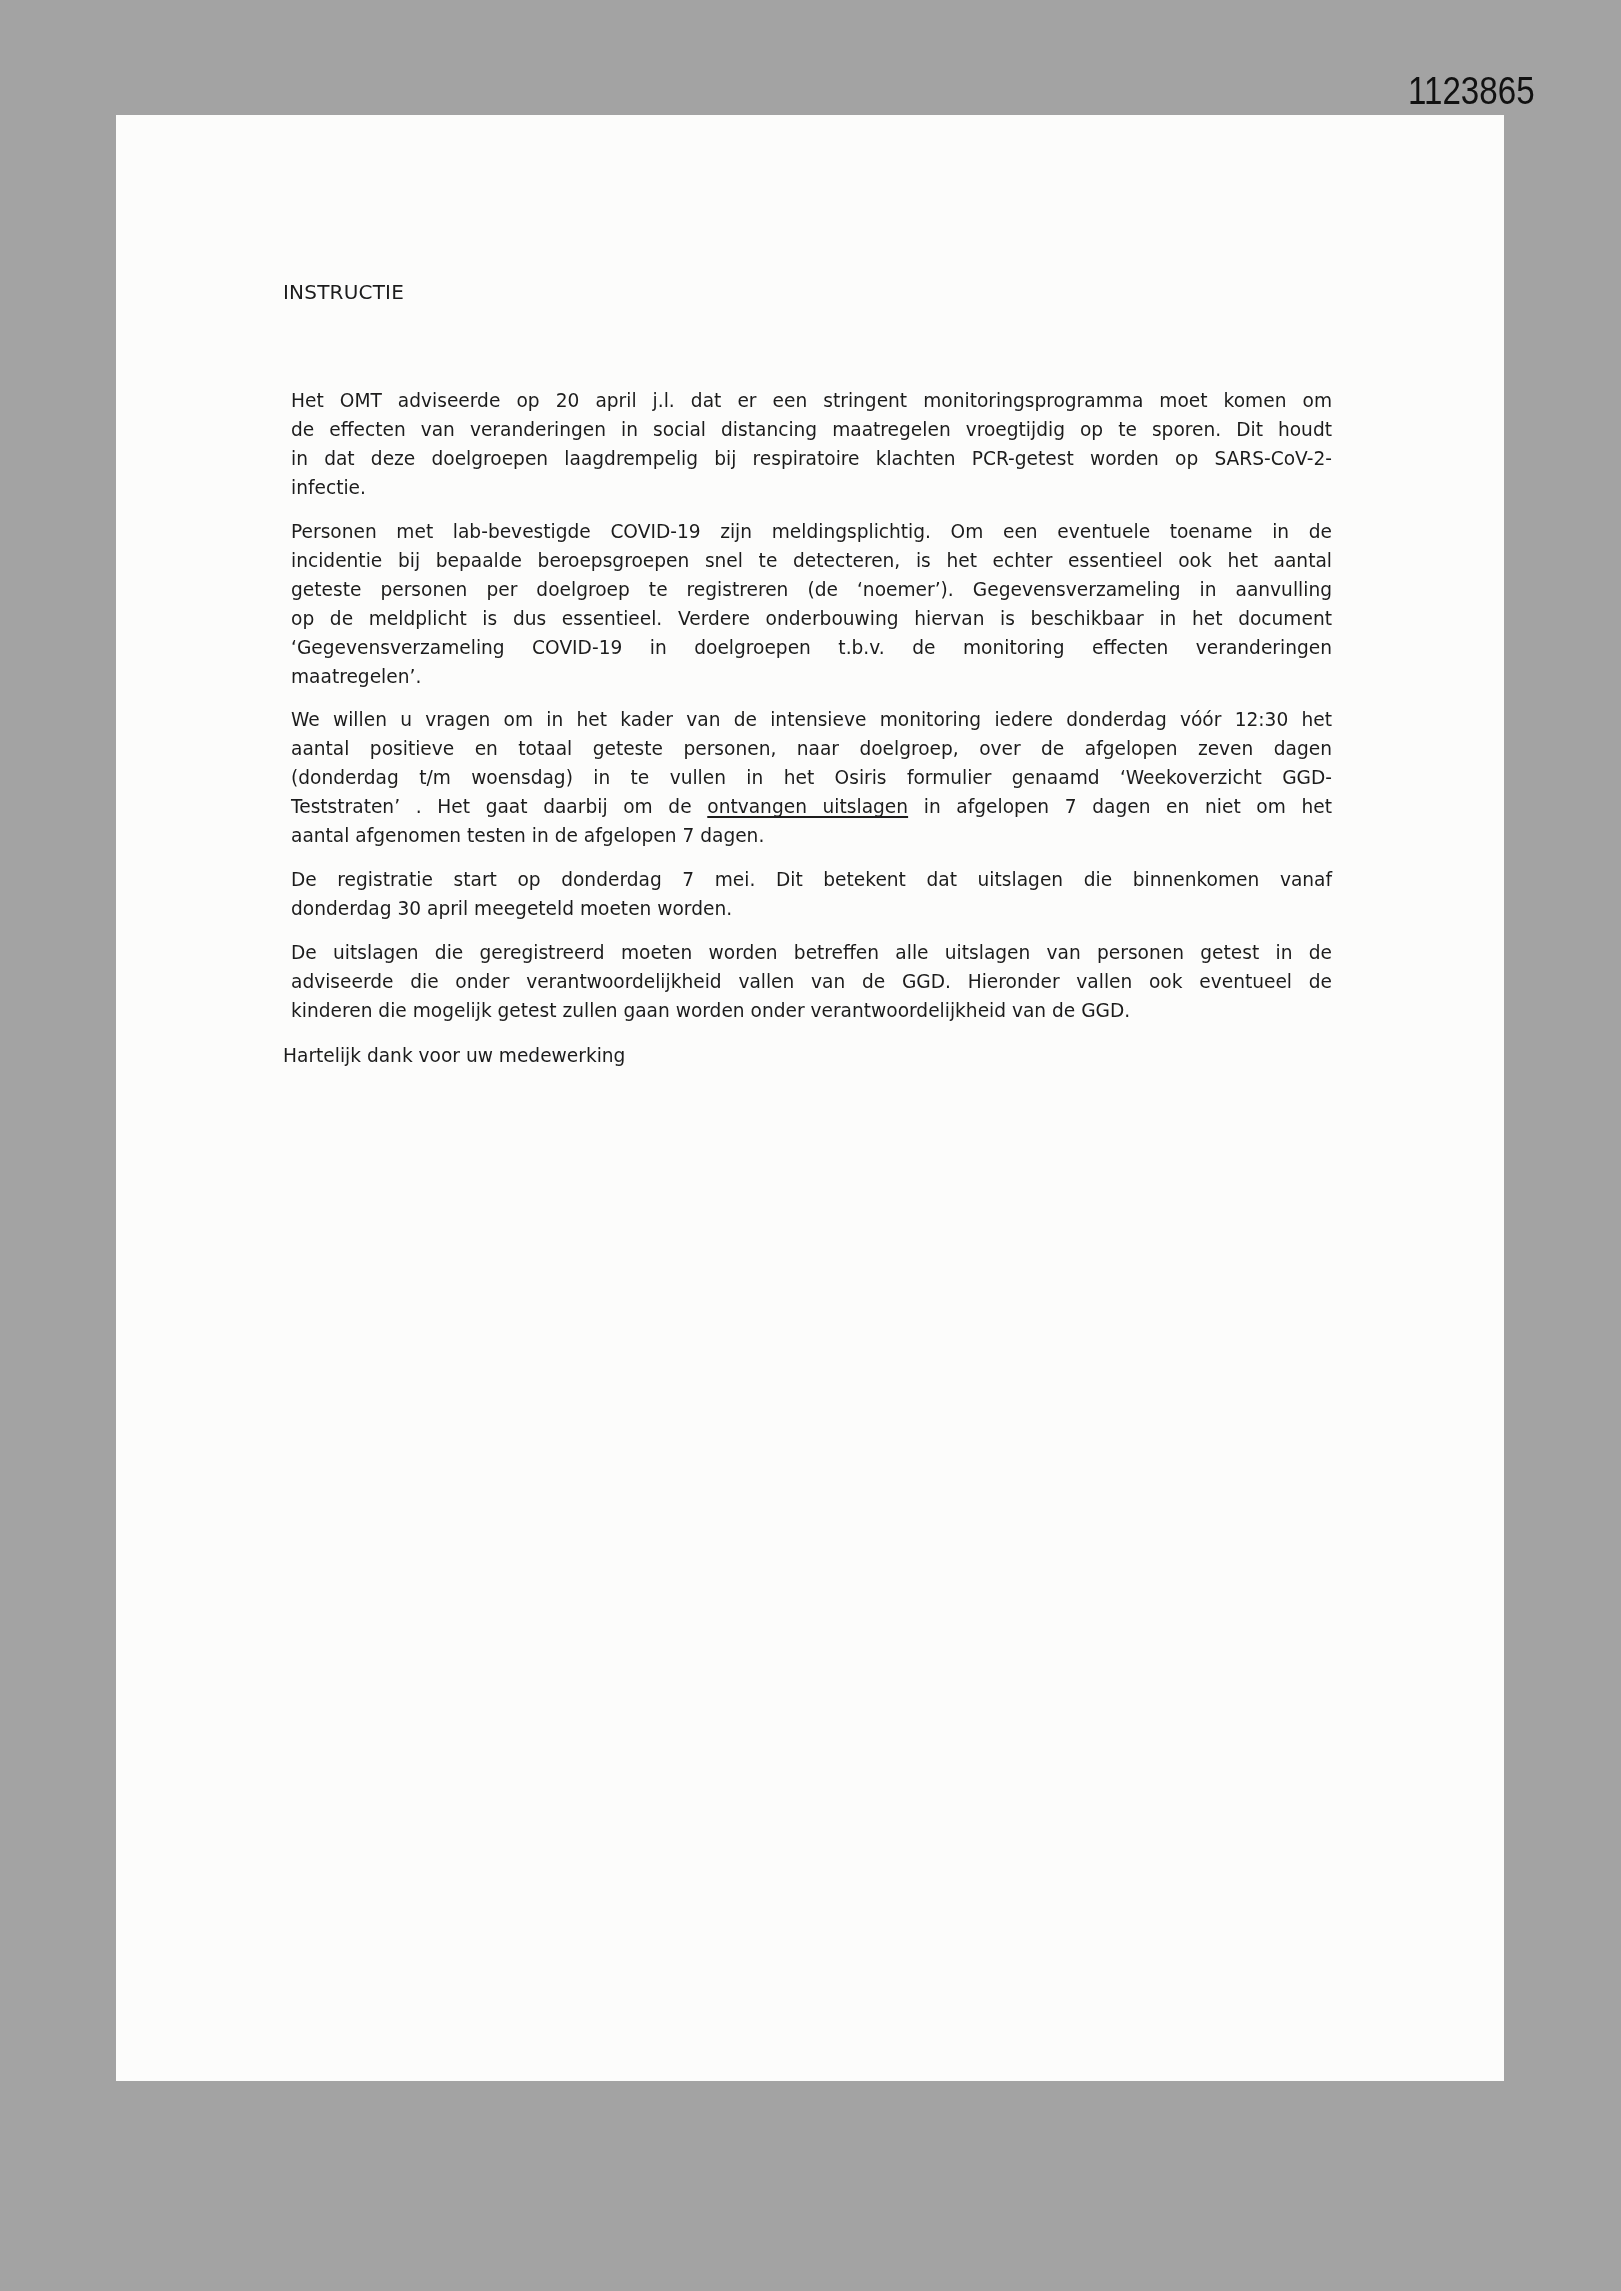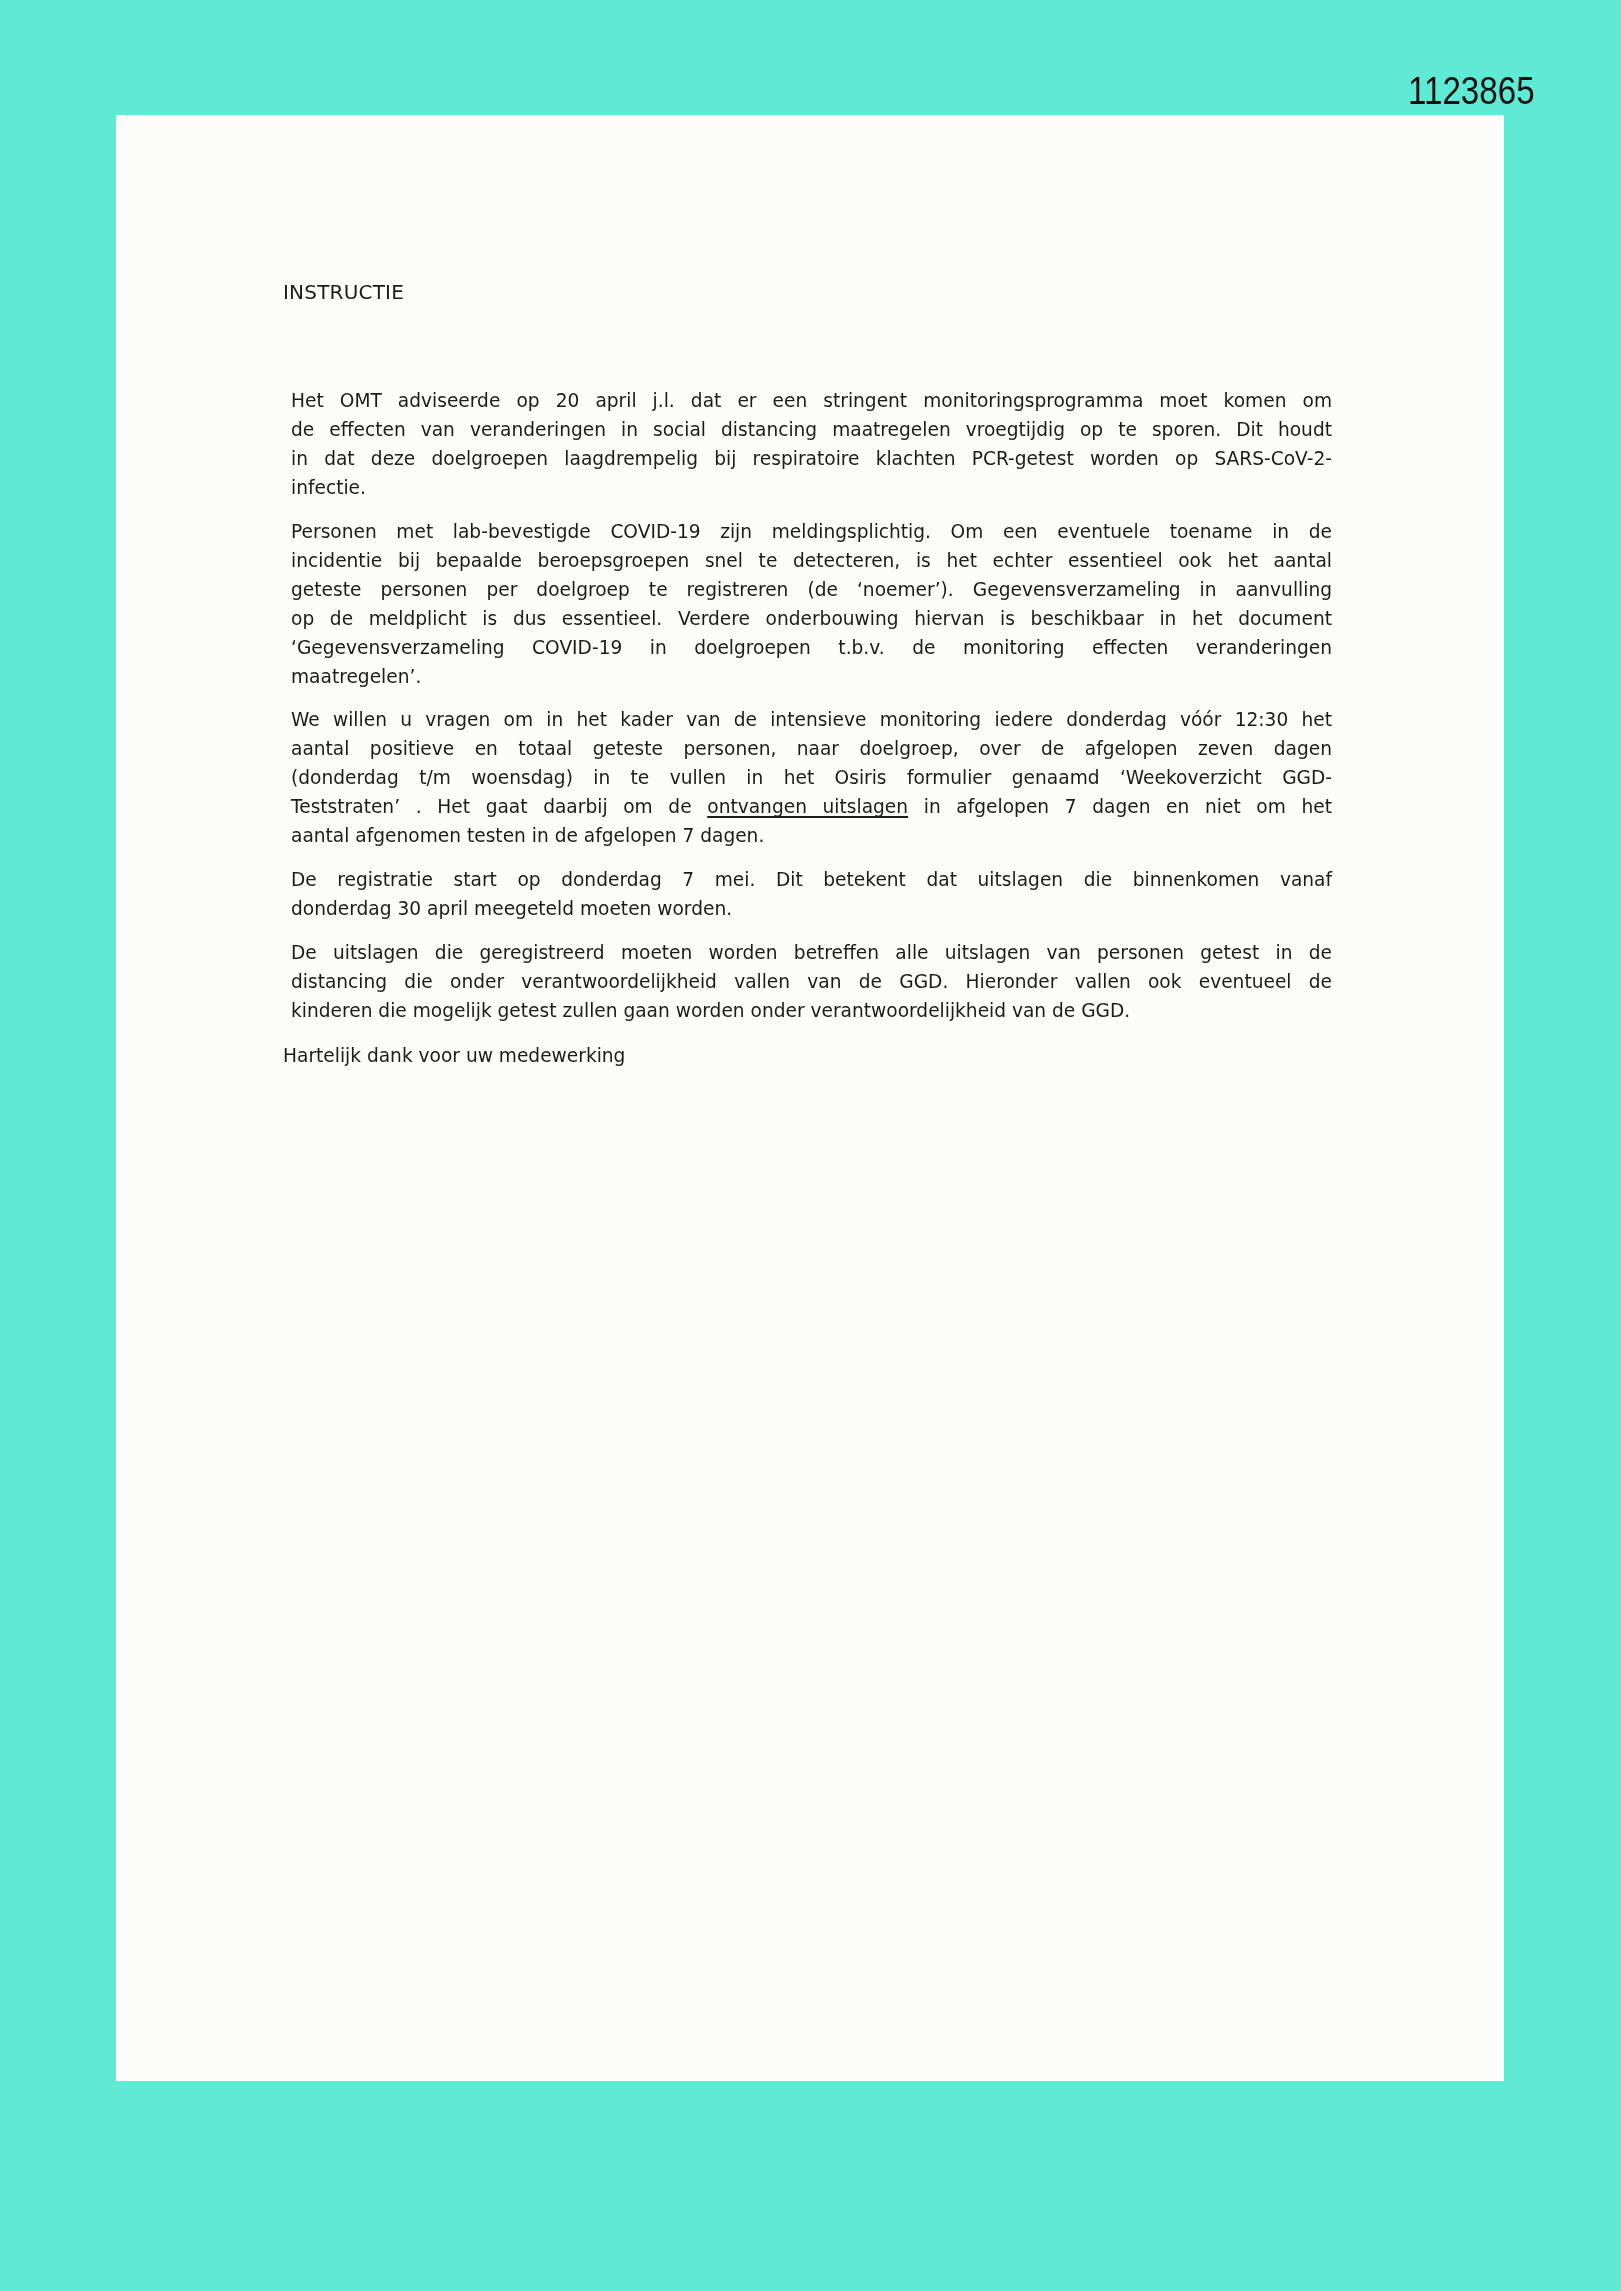--- a/index.html
+++ b/index.html
@@ -4,21 +4,21 @@
 <style>
   html, body {
     margin: 0;
     padding: 0;
     background: #ffffff;
   }
   .page {
     position: relative;
     width: 1621px;
     height: 2292px;
-    background: #5eead4;
+    background: #a3a3a3;
     overflow: hidden;
     font-family: "DejaVu Sans", "Liberation Sans", sans-serif;
   }
   
   .scan-area {
     position: absolute;
     left: 116px;
     top: 115px;
     width: 1388px;
     height: 1966px;
@@ -102,21 +102,21 @@
           <div class="line">(donderdag t/m woensdag) in te vullen in het Osiris formulier genaamd ‘Weekoverzicht GGD-</div>
           <div class="line">Teststraten’ . Het gaat daarbij om de <span class="underline">ontvangen uitslagen</span> in afgelopen 7 dagen en niet om het</div>
           <div class="line last">aantal afgenomen testen in de afgelopen 7 dagen.</div>
         </div>
         <div class="para">
           <div class="line">De registratie start op donderdag 7 mei. Dit betekent dat uitslagen die binnenkomen vanaf</div>
           <div class="line last">donderdag 30 april meegeteld moeten worden.</div>
         </div>
         <div class="para">
           <div class="line">De uitslagen die geregistreerd moeten worden betreffen alle uitslagen van personen getest in de</div>
-          <div class="line">distancing die onder verantwoordelijkheid vallen van de GGD. Hieronder vallen ook eventueel de</div>
+          <div class="line">adviseerde die onder verantwoordelijkheid vallen van de GGD. Hieronder vallen ook eventueel de</div>
           <div class="line last">kinderen die mogelijk getest zullen gaan worden onder verantwoordelijkheid van de GGD.</div>
         </div>
       </div>
 
     <div class="line last closing">Hartelijk dank voor uw medewerking</div>
   </div>
 </div>
 
 
 </body></html>

